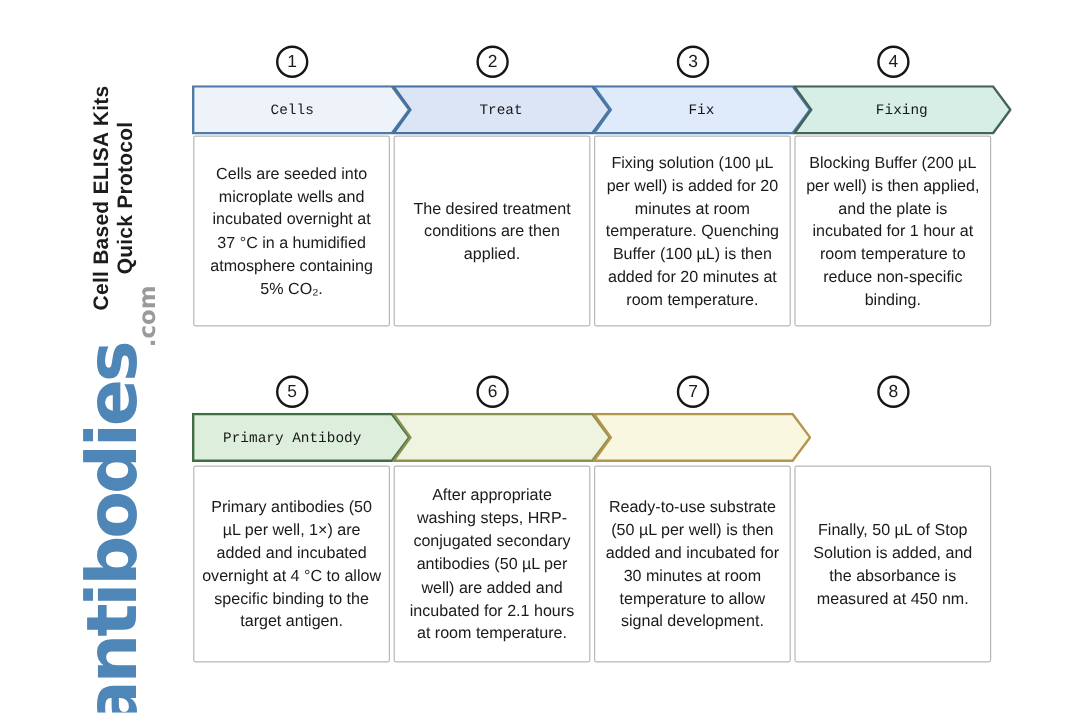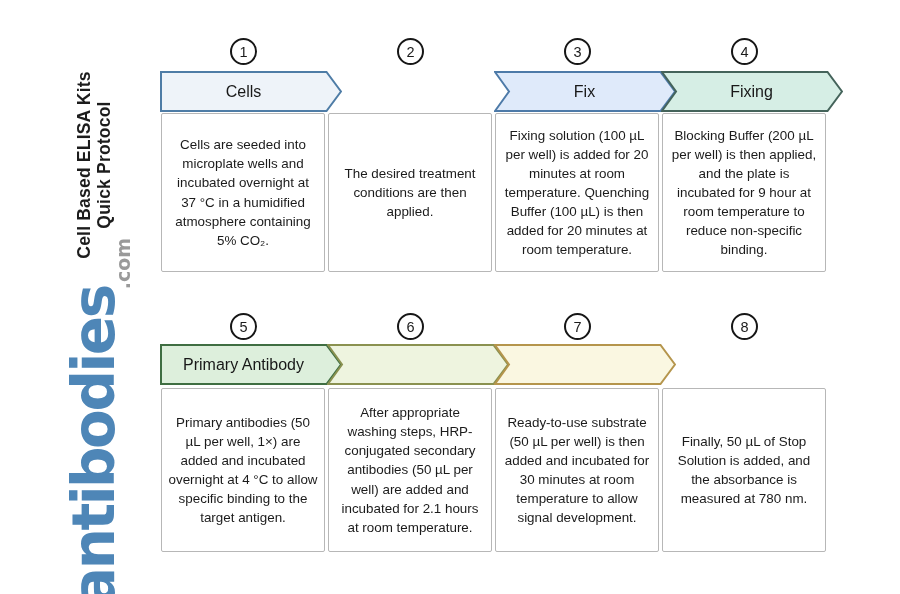--- a/index.html
+++ b/index.html
@@ -24,21 +24,21 @@
   .z1{z-index:1}.z2{z-index:2}.z3{z-index:3}.z4{z-index:4}
 
   .circle{position:absolute;left:70px;top:0;width:27px;height:27px;box-sizing:border-box;
           border:2px solid #161616;border-radius:50%;background:#fff;
           display:flex;align-items:center;justify-content:center;font-size:14.5px;}
   .arrowwrap{position:absolute;left:0;width:182px;height:41px;}
   .r1 .arrowwrap{top:33px;}
   .r2 .arrowwrap{top:31px;text-align:right;}
   .arrowwrap svg{position:absolute;left:0;top:0;width:182px;height:41px;display:block;}
   .alabel{position:absolute;left:14px;top:0;width:153px;height:41px;display:flex;
-          align-items:center;justify-content:center;font-size:16px;color:#181818;}
+          align-items:center;justify-content:center;font-size:12px;color:#181818;font-family:Liberation Mono, monospace;}
   .step.first .alabel{left:0;width:167px;}
 
   .descbox{position:absolute;left:1px;top:75px;width:164px;box-sizing:border-box;
            background:#fff;border:1.5px solid #b7b7b7;border-radius:2px;
            display:flex;align-items:center;justify-content:center;text-align:center;
            font-size:13.4px;line-height:1.42;padding:6px 6px;color:#1b1b1b;}
   .r1 .descbox{height:159px;}
   .r2 .descbox{height:164px;}
 </style>
 </head>
@@ -63,20 +63,26 @@
       </svg>
       <div class="alabel">Cells</div>
     </div>
     <div class="descbox">
       <span>Cells are seeded into microplate wells and incubated overnight at 37 °C in a humidified atmosphere containing 5% CO₂.</span>
     </div>
   </div>
 
   <div class="step r1 c1 z2">
     <div class="circle">2</div>
+    <div class="arrowwrap">
+      <svg viewBox="0 0 182 41" preserveAspectRatio="none">
+        <polygon points="1,1 166.5,1 181,20.5 166.5,40 1,40 15,20.5" stroke-width="2" fill="#dbe5f6" stroke="#44719f"></polygon>
+      </svg>
+      <div class="alabel">Treat</div>
+    </div>
     <div class="descbox">
       <span>The desired treatment conditions are then applied.</span>
     </div>
   </div>
 
   <div class="step r1 c2 z3">
     <div class="circle">3</div>
     <div class="arrowwrap">
       <svg viewBox="0 0 182 41" preserveAspectRatio="none">
         <polygon points="1,1 166.5,1 181,20.5 166.5,40 1,40 15,20.5" stroke-width="2" fill="#dfeafa" stroke="#4d7aa8"></polygon>
@@ -90,21 +96,21 @@
 
   <div class="step r1 c3 z4">
     <div class="circle">4</div>
     <div class="arrowwrap">
       <svg viewBox="0 0 182 41" preserveAspectRatio="none">
         <polygon points="1,1 166.5,1 181,20.5 166.5,40 1,40 15,20.5" stroke-width="2" fill="#d6eee5" stroke="#44635a"></polygon>
       </svg>
       <div class="alabel">Fixing</div>
     </div>
     <div class="descbox">
-      <span>Blocking Buffer (200 µL per well) is then applied, and the plate is incubated for 9 hour at room temperature to reduce non-specific binding.</span>
+      <span>Blocking Buffer (200 µL per well) is then applied, and the plate is incubated for 1 hour at room temperature to reduce non-specific binding.</span>
     </div>
   </div>
 
   <div class="step r2 c0 z1 first">
     <div class="circle">5</div>
     <div class="arrowwrap">
       <svg viewBox="0 0 182 41" preserveAspectRatio="none">
         <polygon points="1,1 166.5,1 181,20.5 166.5,40 1,40" stroke-width="2" fill="#ddefdc" stroke="#3f6e42"></polygon>
       </svg>
       <div class="alabel">Primary Antibody</div>
@@ -134,17 +140,17 @@
       </svg>
     </div>
     <div class="descbox">
       <span>Ready-to-use substrate (50 µL per well) is then added and incubated for 30 minutes at room temperature to allow signal development.</span>
     </div>
   </div>
 
   <div class="step r2 c3 z4">
     <div class="circle">8</div>
     <div class="descbox">
-      <span>Finally, 50 µL of Stop Solution is added, and the absorbance is measured at 780 nm.</span>
+      <span>Finally, 50 µL of Stop Solution is added, and the absorbance is measured at 450 nm.</span>
     </div>
   </div>
 
 </div>
 
 </body></html>

